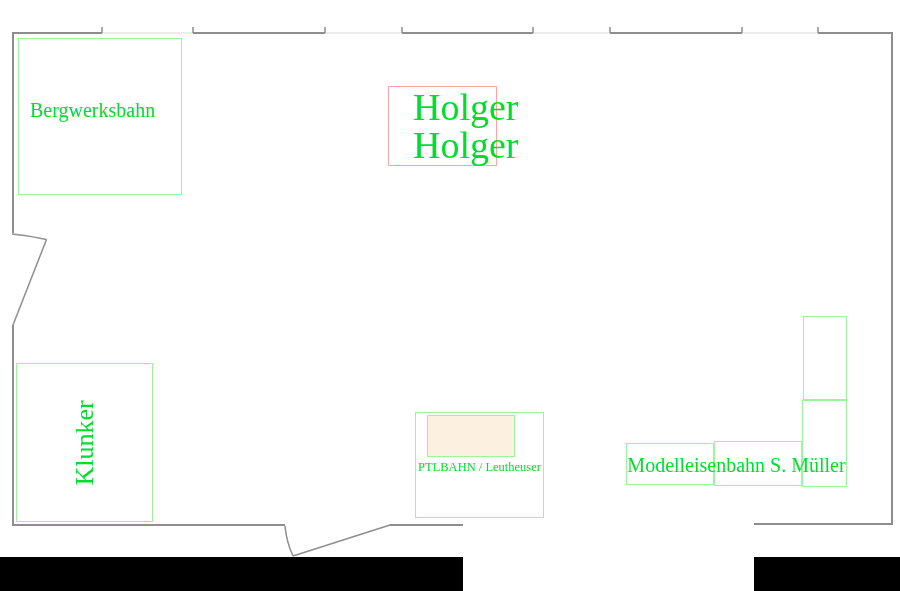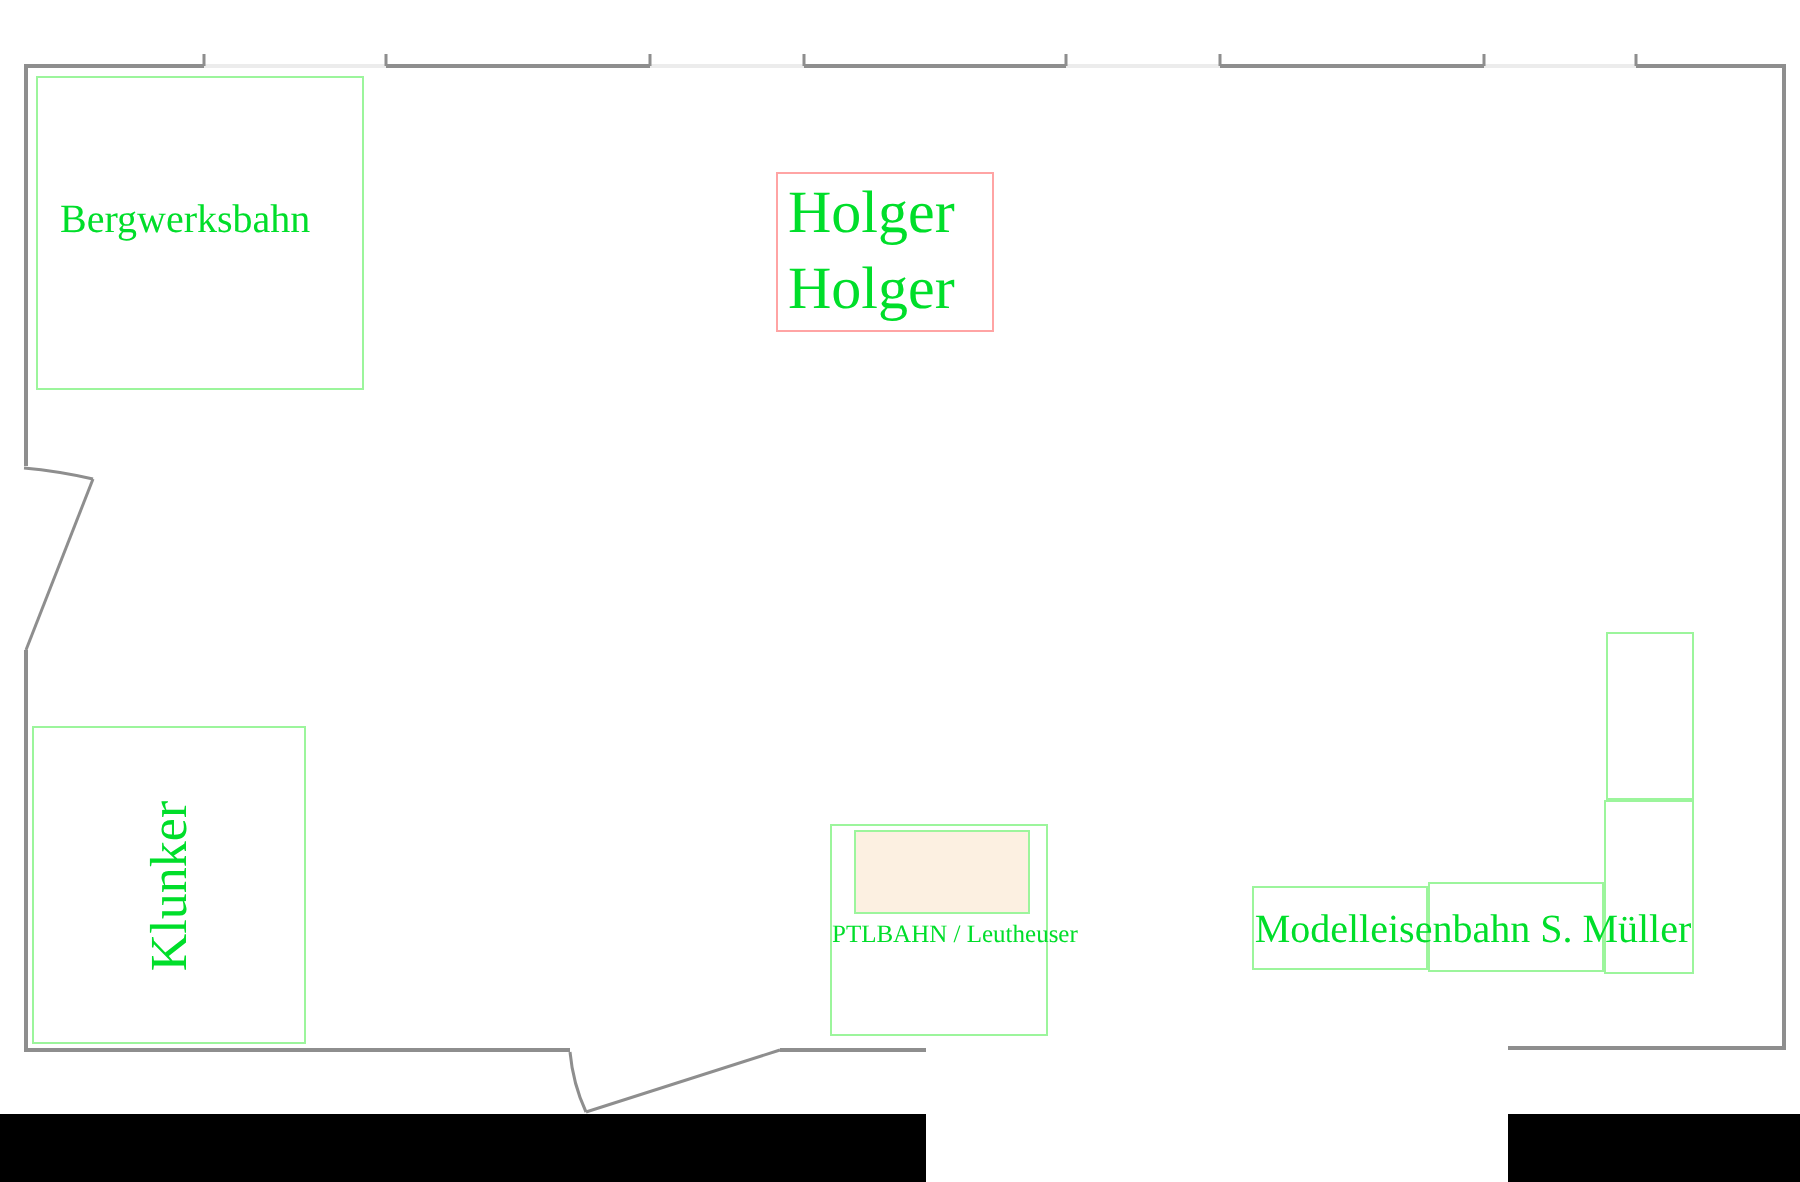--- a/index.html
+++ b/index.html
@@ -10,28 +10,28 @@
   #walls{position:absolute;left:0;top:0;pointer-events:none;}
   .booth{position:absolute;box-sizing:border-box;background:transparent;}
   .booth.green{border:1px solid var(--booth-border-green);}
   .booth.red{border:1px solid var(--booth-border-red);}
   .label{color:var(--text-green);}
   .booth-mansfelder{left:18px;top:38px;width:164px;height:157px;
     display:flex;flex-direction:column;justify-content:center;}
   .booth-mansfelder .label{font-size:20px;line-height:25px;padding-left:11px;position:relative;top:-6px;}
   .booth-holger{left:388px;top:86px;width:109px;height:80px;
     display:flex;flex-direction:column;justify-content:center;}
-  .booth-holger .label{font-size:30px;line-height:38px;padding-left:5px;}
+  .booth-holger .label{font-size:38px;line-height:38px;padding-left:5px;margin-left:19px;}
   .booth-frister{left:606px;top:86px;width:201px;height:127px;
     display:flex;align-items:center;justify-content:center;}
   .booth-frister .label{font-size:30px;padding-left:8px;}
   .booth-klunker{left:16px;top:363px;width:137px;height:159px;}
   .booth-klunker .label{position:absolute;left:50%;top:50%;
     transform:translate(-50%,-50%) rotate(-90deg);font-size:26px;white-space:nowrap;}
-  .booth-ptlbahn{left:415px;top:412px;width:109px;height:106px;}
+  .booth-ptlbahn{left:415px;top:412px;width:129px;height:106px;}
   .ptlbahn-table{position:absolute;left:11px;top:2px;width:88px;height:42px;
     box-sizing:border-box;border:1px solid var(--booth-border-green);background:var(--table-fill);}
   .booth-ptlbahn .label{position:absolute;left:0;top:47px;width:100%;
     text-align:center;font-size:12.5px;white-space:nowrap;}
   .box-a{left:626px;top:443px;width:88px;height:42px;}
   .box-b{left:714px;top:441px;width:88px;height:45px;}
   .box-c{left:802px;top:400px;width:45px;height:87px;}
   .box-d{left:803px;top:316px;width:44px;height:84px;}
   .mueller-label{position:absolute;left:626px;top:443px;width:221px;height:44px;
     display:flex;align-items:center;justify-content:center;

